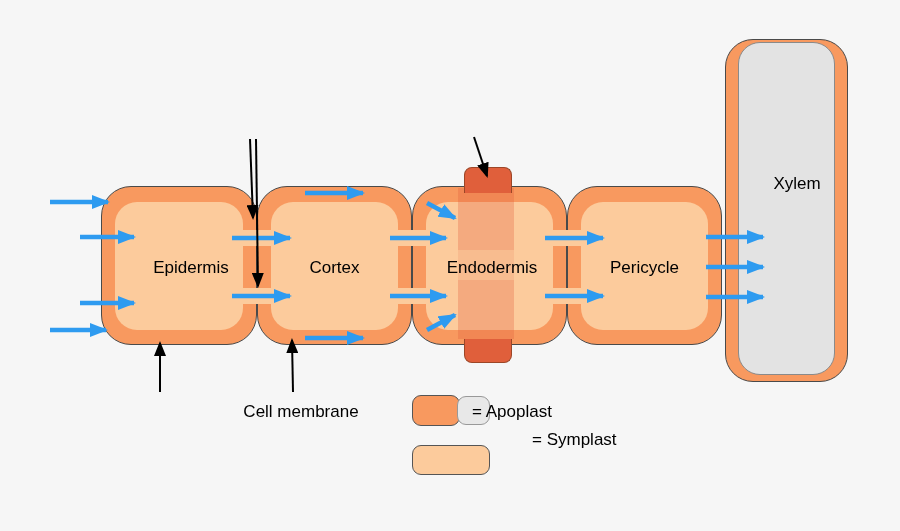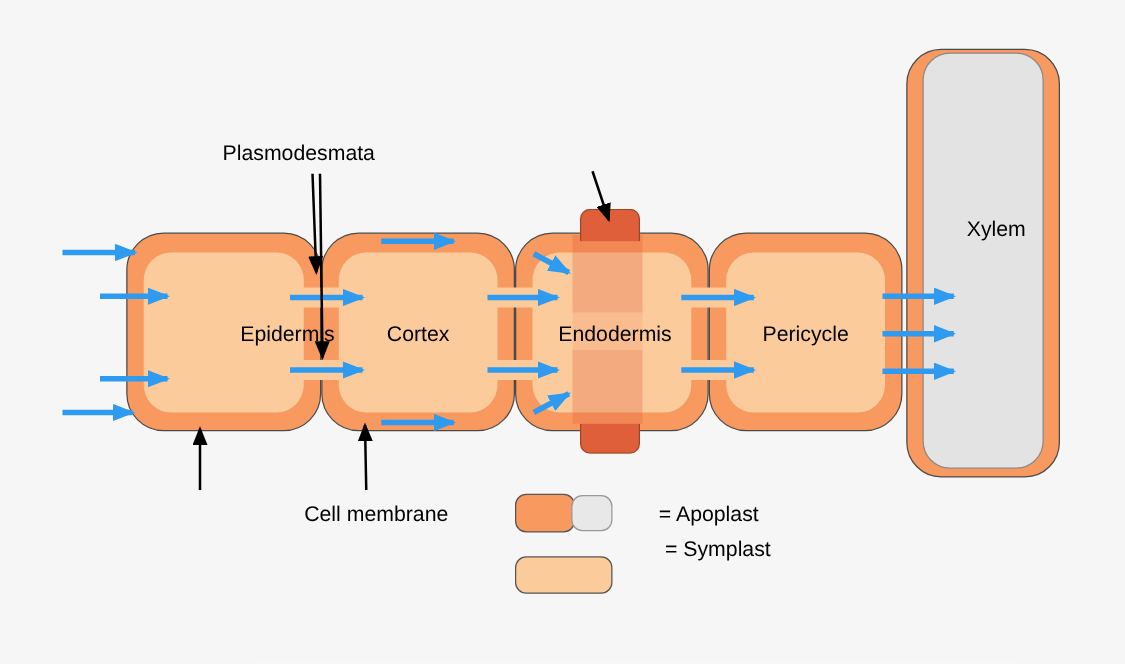--- a/index.html
+++ b/index.html
@@ -106,30 +106,29 @@
 
     <g>
       <line class="ann" x1="250" y1="139" x2="253" y2="218" marker-end="url(#mk)"></line>
       <line class="ann" x1="256" y1="139" x2="258" y2="286" marker-end="url(#mk)"></line>
       <line class="ann" x1="474" y1="137" x2="487" y2="176" marker-end="url(#mk)"></line>
       <line class="ann" x1="160" y1="392" x2="160" y2="343" marker-end="url(#mk)"></line>
       <line class="ann" x1="293" y1="392" x2="292" y2="340" marker-end="url(#mk)"></line>
     </g>
   </svg>
 
-  <div class="cell-label" style="left:112px; width:180px;padding-left:28px;">Epidermis</div>
+  <div class="cell-label" style="left:101px; width:180px;">Epidermis</div>
   <div class="cell-label" style="left:257px; width:155px;">Cortex</div>
   <div class="cell-label" style="left:412px; width:160px;">Endodermis</div>
   <div class="cell-label" style="left:567px; width:155px;">Pericycle</div>
   <div class="label" style="left:726px; top:174px; width:142px;">Xylem</div>
 
-  <div class="label" style="left:159px; top:113px; width:160px;">Plasmodesmata</div>
   <div class="label" style="left:221px; top:402px; width:160px;">Cell membrane</div>
 
   <div>
     <div class="swatch" style="left:412px; top:395px; width:48px; height:31px; background:var(--cell-wall); border:1px solid #555;"></div>
     <div class="swatch" style="left:457px; top:396px; width:33px; height:29px; background:#E8E8E8; border:1px solid #999; z-index:2;"></div>
-    <div class="label" style="left:512px; top:402px; width:110px; text-align:center;">= Apoplast</div>
+    <div class="label" style="left:472px; top:402px; width:110px; text-align:left;">= Apoplast</div>
     <div class="swatch" style="left:412px; top:445px; width:78px; height:30px; background:var(--cell-interior); border:1px solid #555;"></div>
     <div class="label" style="left:500px; top:430px; width:110px; text-align:left;margin-left:32px;">= Symplast</div>
   </div>
 
 </div>
 
 </body></html>

